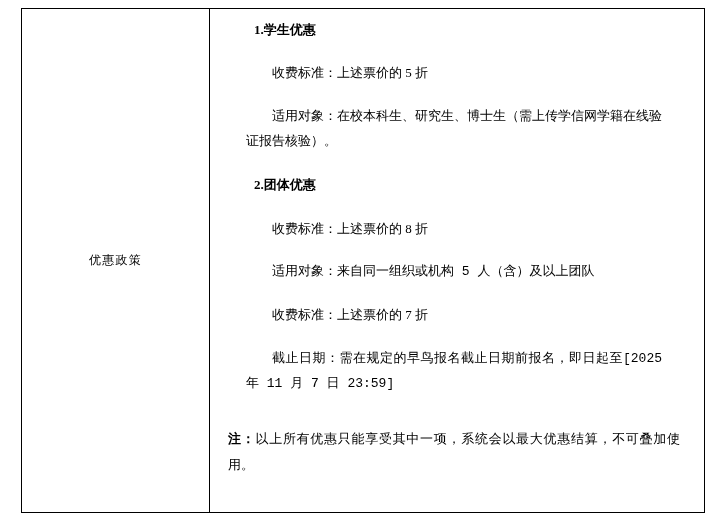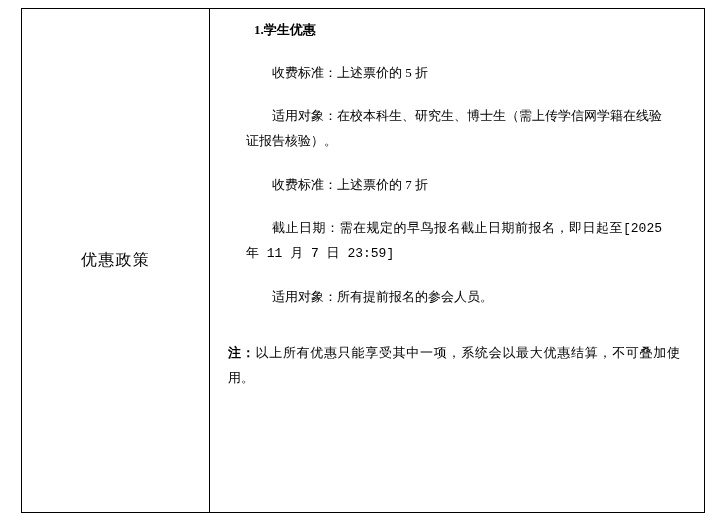--- a/index.html
+++ b/index.html
@@ -31,21 +31,21 @@
     display: flex;
     flex-direction: row;
   }
   .cell-label {
     width: 188px;
     box-sizing: border-box;
     border-right: 1px solid #000000;
     display: flex;
     align-items: center;
     justify-content: center;
-    font-size: 16px;
+    font-size: 12px;
     letter-spacing: 1.2px;
     text-align: center;
   }
   .cell-content {
     flex: 1;
     box-sizing: border-box;
     padding: 8px 24px 8px 18px;
     font-size: 13px;
     line-height: 1.95;
   }
@@ -91,25 +91,29 @@
     </div>
 
     <div class="cell-content">
 
       <div>
         <p class="heading">1.学生优惠</p>
         <p class="para indent1">收费标准：上述票价的 5 折</p>
         <p class="para hang">适用对象：在校本科生、研究生、博士生（需上传学信网学籍在线验证报告核验）。</p>
       </div>
 
+      <div>
+        <p class="heading">2.团体优惠</p>
+        <p class="para indent1">收费标准：上述票价的 8 折</p>
+        <p class="para hang">适用对象：来自同一组织或机构 5 人（含）及以上团队</p>
+      </div>
 
       <div>
         <p class="para indent1">收费标准：上述票价的 7 折</p>
         <p class="para hang">截止日期：需在规定的早鸟报名截止日期前报名，即日起至[2025 年 11 月 7 日 23:59]</p>
-        <p class="para indent1">适用对象：所有提前报名的参会人员。</p>
       </div>
 
       <div class="spacer"></div>
 
       <p class="note"><b>注：</b><span>以上所有优惠只能享受其中一项，系统会以最大优惠结算，不可叠加使用。</span></p>
 
     </div>
   </div>
 </div>
 

